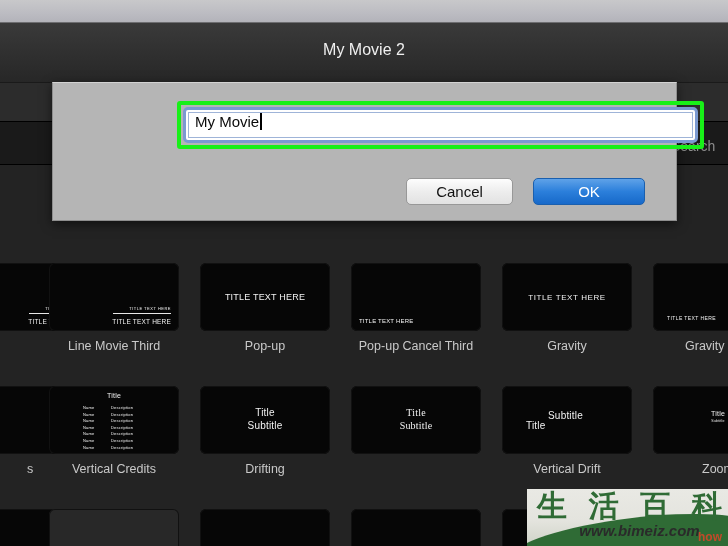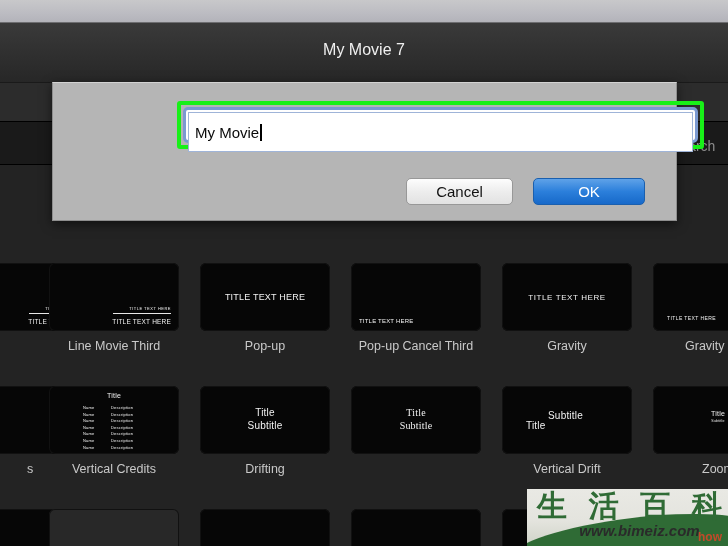--- a/index.html
+++ b/index.html
@@ -145,26 +145,26 @@
     left: 130px; top: 24px;
     width: 515px; height: 36px;
     border: 3px solid #7b9ad2;
     border-radius: 5px;
     box-sizing: border-box;
     background: #ffffff;
   }
   .field-inner {
     position: absolute;
     left: 135px; top: 29px;
-    width: 505px; height: 40px;
+    width: 505px; height: 26px;
     background: #ffffff;
     border: 1px solid #9fb4d8;
     box-sizing: border-box;
     display: flex;
-    align-items: center;
+    align-items: flex-start;
     padding-left: 6px;
   }
   .field-text {
     font-size: 15px;
     color: #0a0a0a;
   }
   .caret {
     display: inline-block;
     width: 1.5px;
     height: 17px;
@@ -380,21 +380,21 @@
         <div class="thumb"></div>
         <div class="cell-label"></div>
       </div>
       <div class="cell" style="left: 653px; top: 269px;">
         <div class="thumb"></div>
         <div class="cell-label"></div>
       </div>
     </div>
 
   <div class="dialog-titlebar"></div>
-  <div class="dialog-title">My Movie 7</div>
+  <div class="dialog-title">My Movie 2</div>
 
   <div class="dialog">
 
     <div class="field-highlight"></div>
     <div class="field-focus"></div>
     <div class="field-inner">
       <span class="field-text">My Movie</span>
         <span class="caret"></span>
     </div>
 

